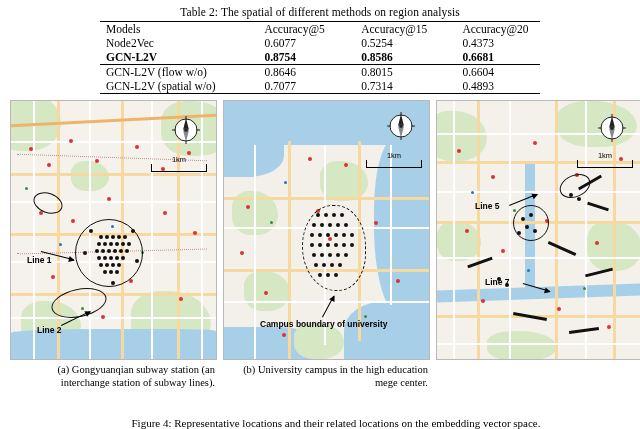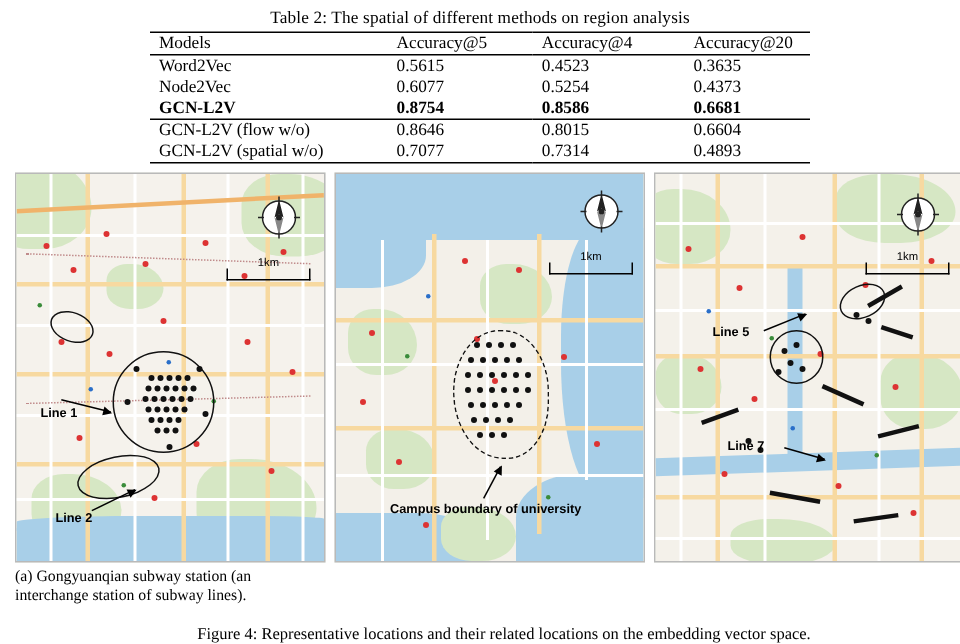--- a/index.html
+++ b/index.html
@@ -174,21 +174,21 @@
     position: relative;
     height: 7px;
     border-left: 1.2px solid #000;
     border-right: 1.2px solid #000;
     border-bottom: 1.2px solid #000;
   }
   .figcaption {
     font-size: 10.5px;
     line-height: 12.5px;
     margin-top: 4px;
-    text-align: left;
+    text-align: right;
   }
   .figure-caption {
     position: absolute;
     bottom: 0px;
     left: 16px;
     width: 100%;
     text-align: center;
     font-size: 11px;
   }
   .clip { overflow: hidden; }
@@ -204,31 +204,25 @@
       <colgroup>
           <col class="c0">
           <col class="c1">
           <col class="c2">
           <col class="c3">
         </colgroup>
       <thead>
         <tr class="rule-top">
           <th>Models</th>
           <th class="num">Accuracy@5</th>
-          <th class="num">Accuracy@4</th>
+          <th class="num">Accuracy@15</th>
           <th class="num">Accuracy@20</th>
         </tr>
       </thead>
       <tbody>
-        <tr class="rule-mid">
-          <td>Word2Vec</td>
-          <td class="num">0.5615</td>
-          <td class="num">0.4523</td>
-          <td class="num">0.3635</td>
-        </tr>
         <tr>
           <td>Node2Vec</td>
           <td class="num">0.6077</td>
           <td class="num">0.5254</td>
           <td class="num">0.4373</td>
         </tr>
         <tr class="rule-bot">
           <td class="bold">GCN-L2V</td>
           <td class="num bold">0.8754</td>
           <td class="num bold">0.8586</td>
@@ -458,20 +452,21 @@
             <line x1="15" y1="25" x2="15" y2="29" stroke="#222" stroke-width="1"></line>
             <line x1="1" y1="15" x2="5" y2="15" stroke="#222" stroke-width="1"></line>
             <line x1="25" y1="15" x2="29" y2="15" stroke="#222" stroke-width="1"></line>
           </svg>
         </div>
         <div class="scalebar" style="left:142px;top:50px;width:56px;">
           <div>1km</div>
           <div class="bar"></div>
         </div>
       </div>
+      <div class="figcaption">(b) University campus in the high education mege center.</div>
     </div>
 
     <div class="figcol">
       <div class="map clip">
         <div class="block" style="left:0;top:0;width:205px;height:258px;background:#f4f1ea;"></div>
 
         <div class="green" style="left:-10px;top:10px;width:60px;height:50px;"></div>
         <div class="green" style="left:120px;top:0px;width:80px;height:46px;"></div>
         <div class="green" style="left:0px;top:120px;width:44px;height:40px;"></div>
         <div class="green" style="left:150px;top:120px;width:55px;height:50px;"></div>

